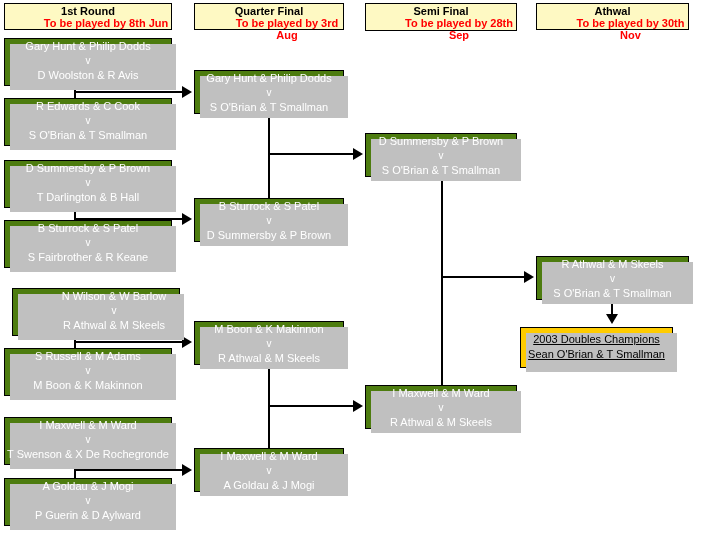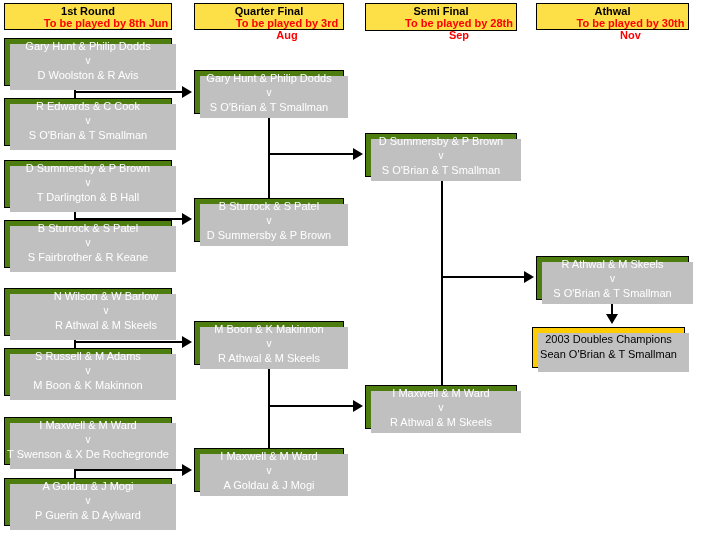--- a/index.html
+++ b/index.html
@@ -11,21 +11,21 @@
     position:relative;
     width:701px;
     height:533px;
     overflow:hidden;
     background:#ffffff;
   }
 
   
   .round-header{
     position:absolute;
-    background:#fde047;
+    background:#fef9c3;
     border:1px solid #000000;
     box-sizing:border-box;
     text-align:center;
     padding-top:1px;
   }
   .round-header .rh-title{
     display:block;
     font-size:11px;
     font-weight:bold;
     color:#000000;
@@ -171,21 +171,21 @@
     <span class="line vs">v</span>
     <span class="line">T Darlington &amp; B Hall</span>
   </div>
 
   <div class="match" style="left:4px; top:220px; width:168px; height:48px;">
     <span class="line">B Sturrock &amp; S Patel</span>
     <span class="line vs">v</span>
     <span class="line">S Fairbrother &amp; R Keane</span>
   </div>
 
-  <div class="match" style="left:4px; top:288px; width:168px; height:48px;padding-left:36px;">
+  <div class="match" style="left:12px; top:288px; width:168px; height:48px;padding-left:36px;">
     <span class="line">N Wilson &amp; W Barlow</span>
     <span class="line vs">v</span>
     <span class="line">R Athwal &amp; M Skeels</span>
   </div>
 
   <div class="match" style="left:4px; top:348px; width:168px; height:48px;">
     <span class="line">S Russell &amp; M Adams</span>
     <span class="line vs">v</span>
     <span class="line">M Boon &amp; K Makinnon</span>
   </div>
@@ -237,21 +237,21 @@
     <span class="line vs">v</span>
     <span class="line">R Athwal &amp; M Skeels</span>
   </div>
 
   <div class="match" style="left:536px; top:256px; width:153px; height:44px;">
     <span class="line">R Athwal &amp; M Skeels</span>
     <span class="line vs">v</span>
     <span class="line">S O'Brian &amp; T Smallman</span>
   </div>
 
-  <div class="champion" style="left:532px; top:327px; width:153px; height:41px;">
+  <div class="champion" style="left:520px; top:327px; width:153px; height:41px;text-decoration:underline;">
     <span class="line">2003 Doubles Champions</span>
     <span class="line">Sean O'Brian &amp; T Smallman</span>
   </div>
 
   <div class="conn-v" style="left:74px; top:86px; height:26px;"></div>
   <div class="conn-h" style="left:74px; top:91px; width:110px;"></div>
   <div class="arrow-right" style="left:182px; top:86px;"></div>
 
   <div class="conn-v" style="left:74px; top:208px; height:26px;"></div>
   <div class="conn-h" style="left:74px; top:218px; width:110px;"></div>

